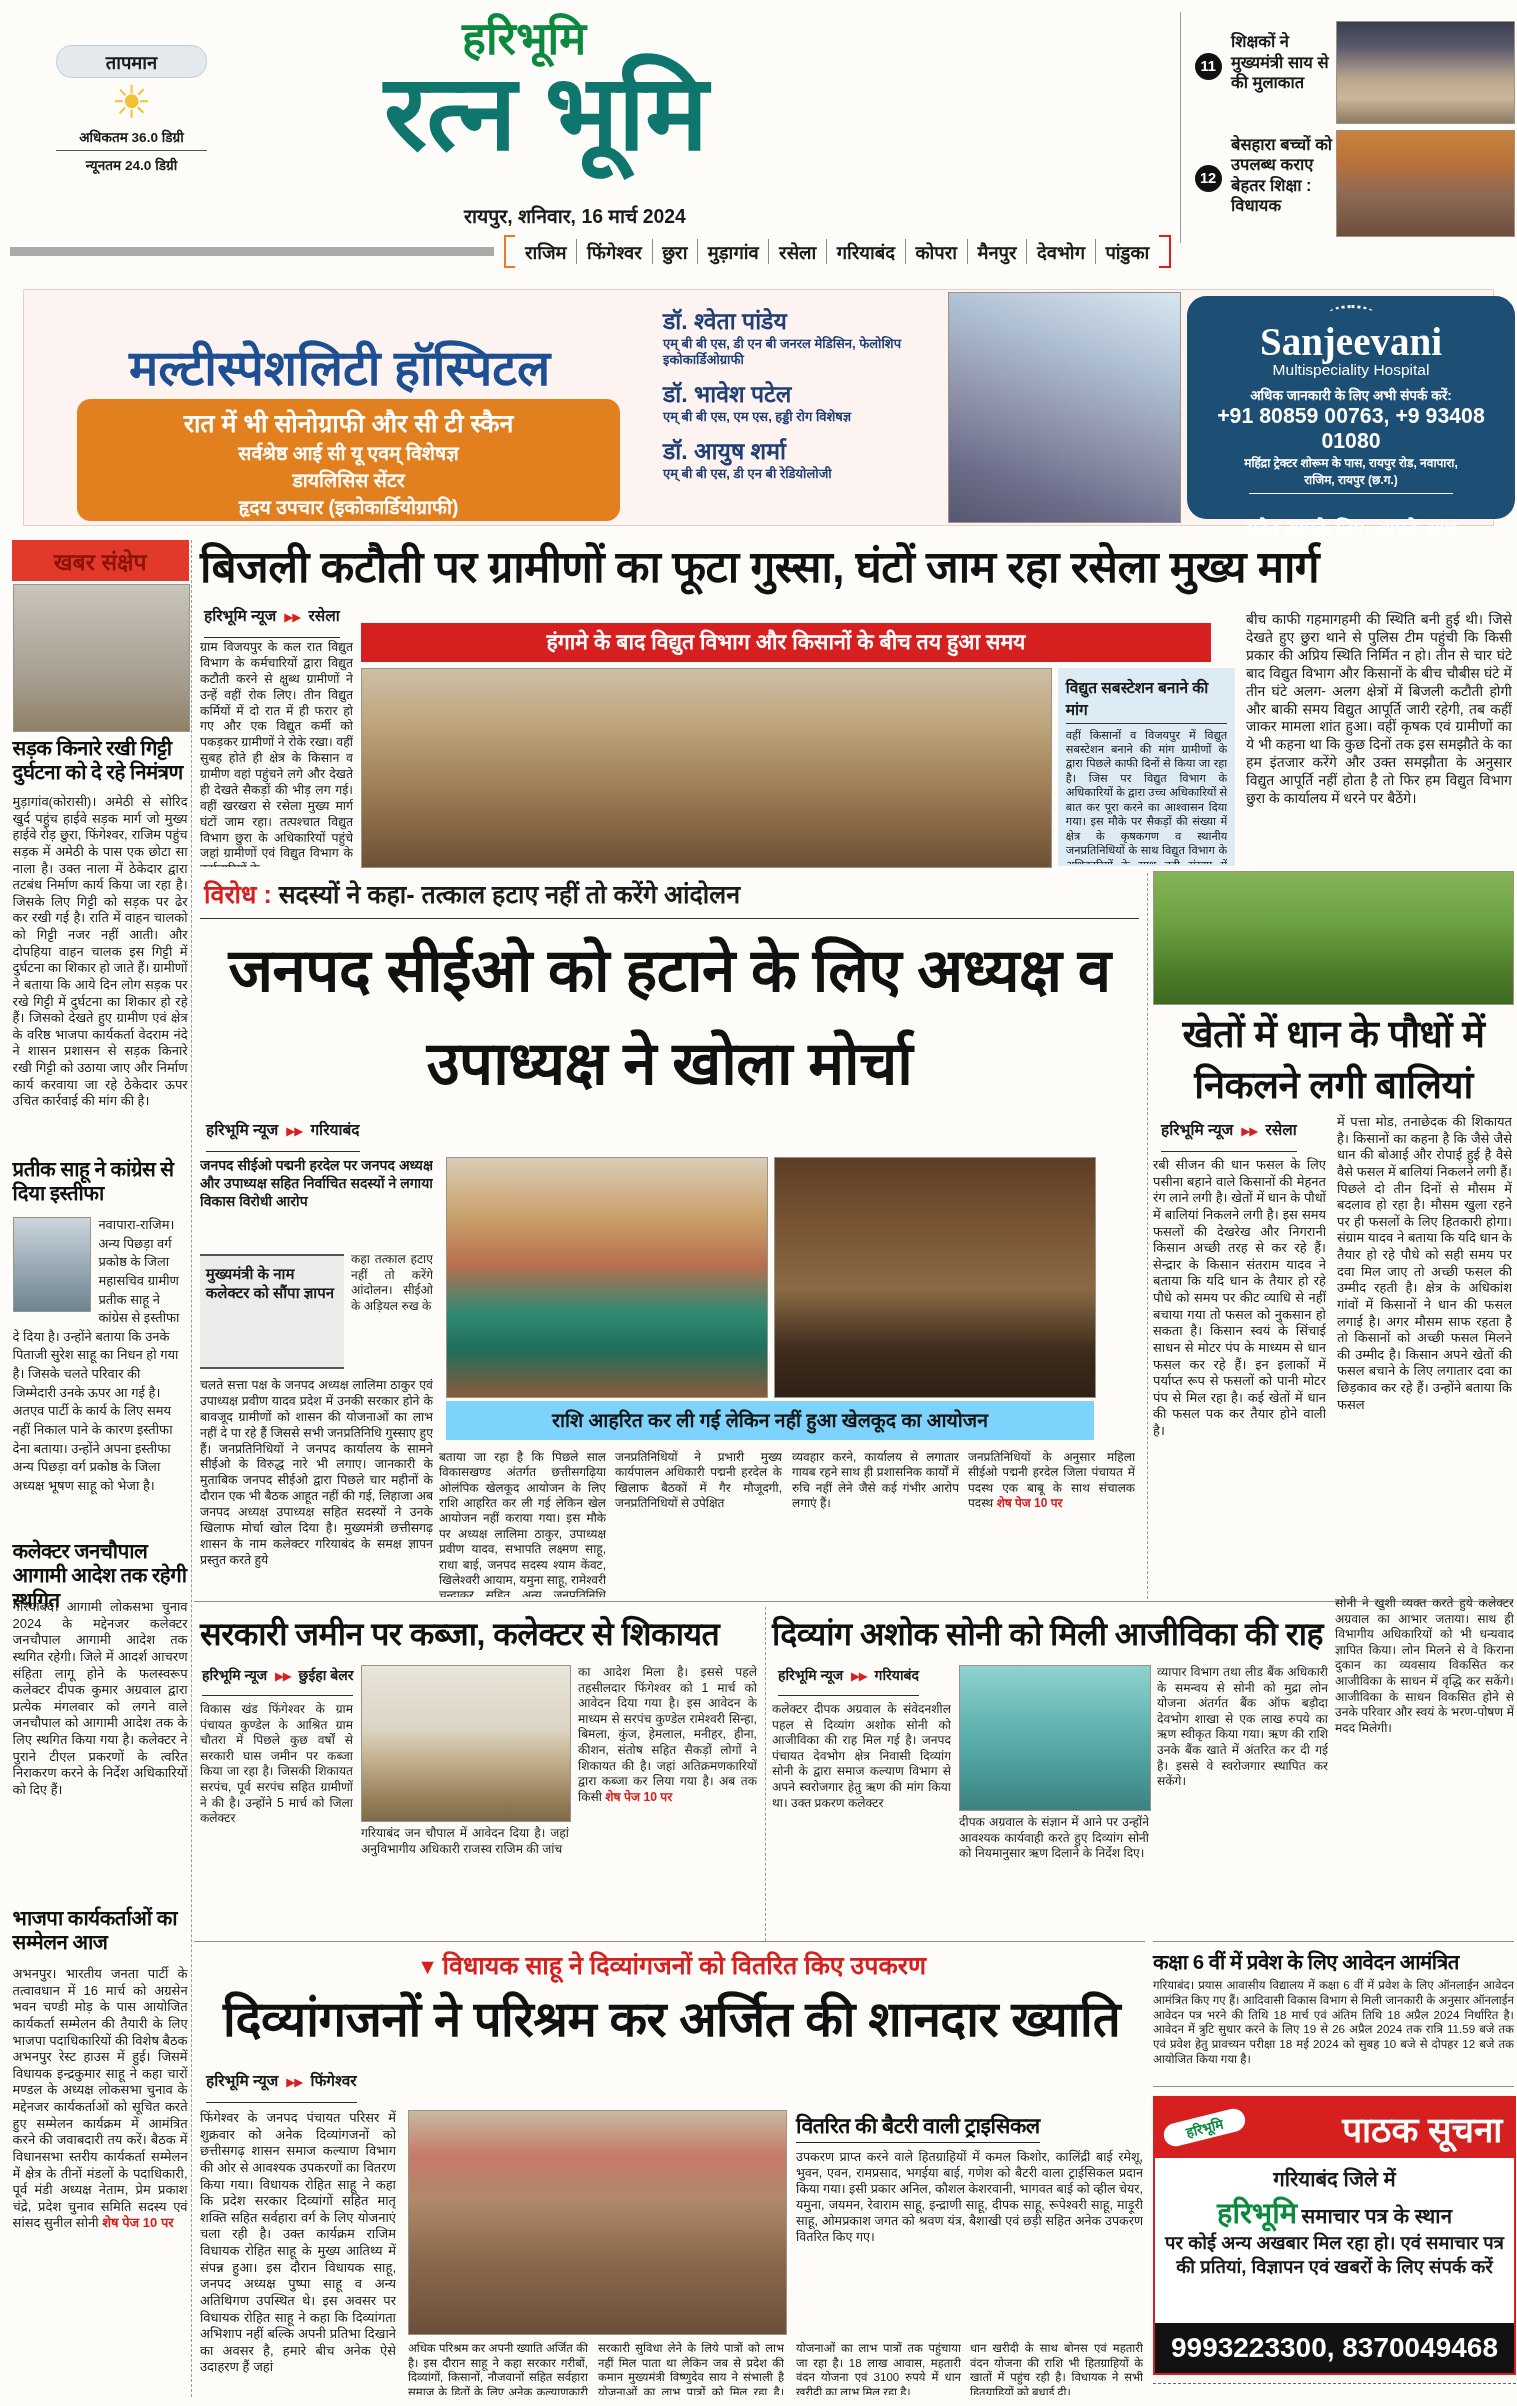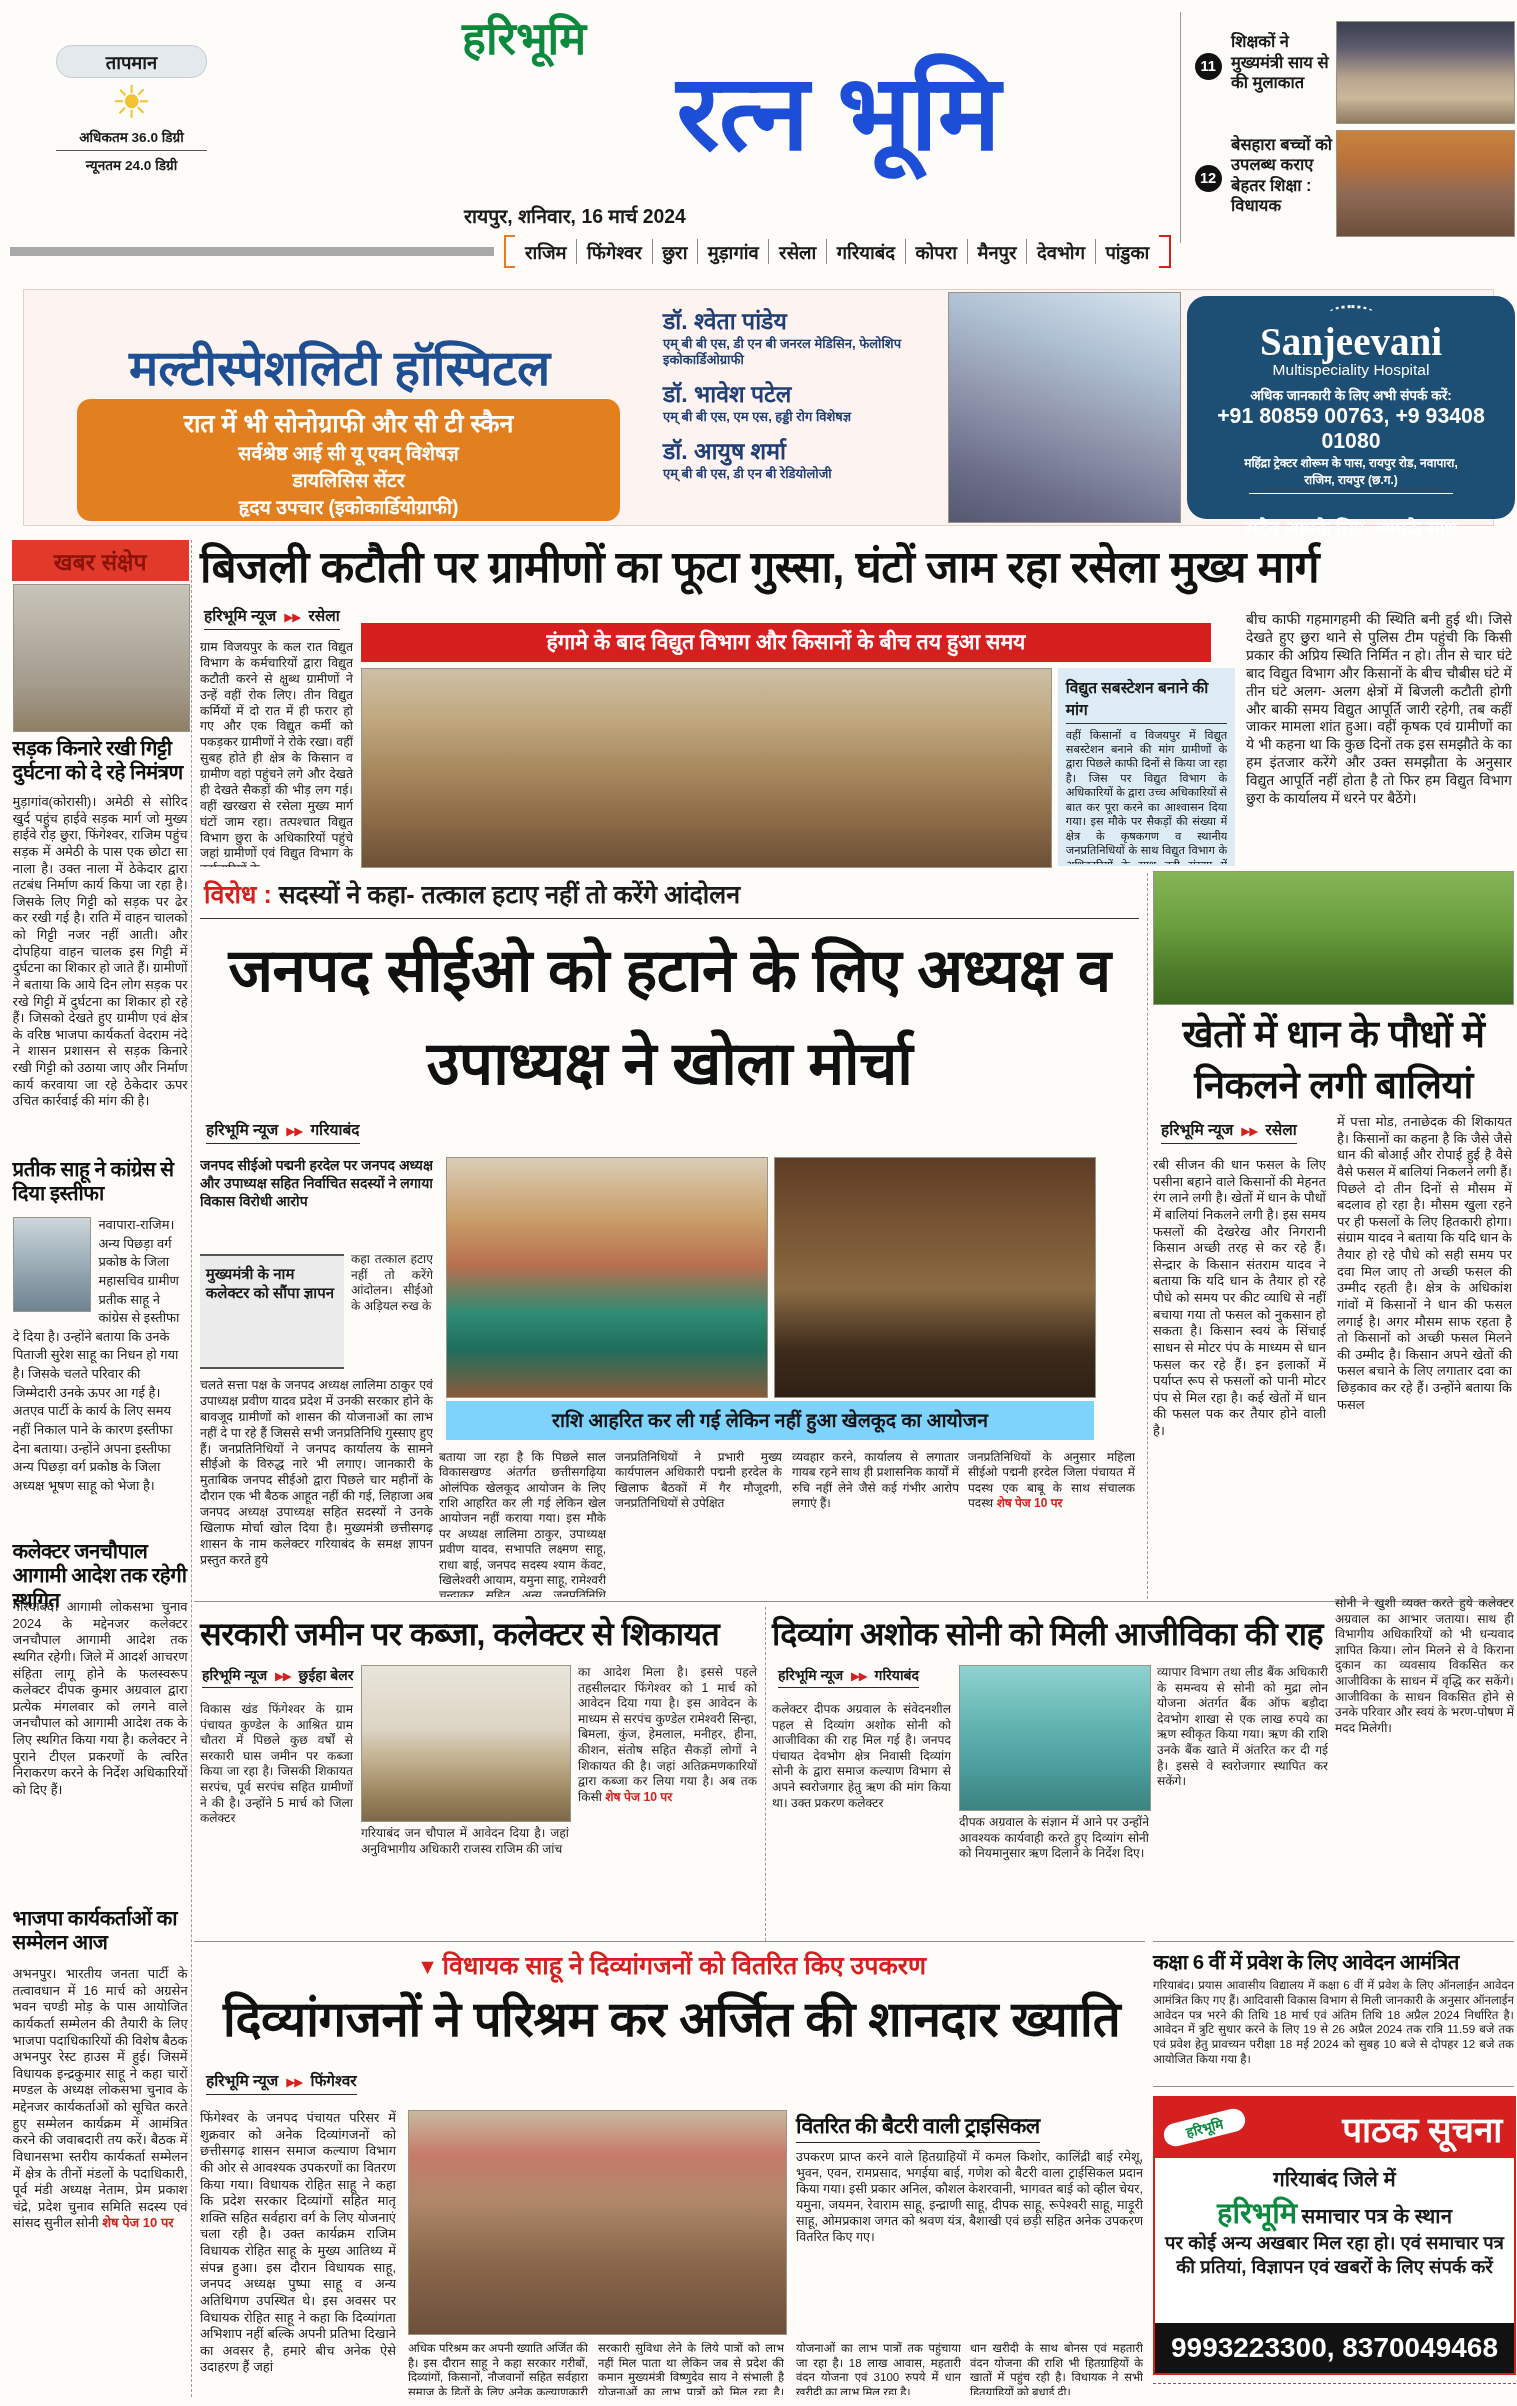--- a/index.html
+++ b/index.html
@@ -2,21 +2,21 @@
 <html><head>
 <meta charset="utf-8">
 <style>
   html,body{margin:0;padding:0;background:#ffffff;}
   #page{position:relative;width:1518px;height:2407px;background:#fdfcf9;overflow:hidden;
         font-family:"Liberation Sans","DejaVu Sans",sans-serif;color:#1a1a1a;}
   .abs{position:absolute;}
   .just{text-align:justify;overflow:hidden;line-height:1.28;}
   .ph{position:absolute;border:1px solid #9a938a;}
   .hl{font-weight:800;color:#111;letter-spacing:-0.5px;}
-  .byline{font-weight:700;font-size:15.5px;border-bottom:1.9px solid #2b2b2b;padding-bottom:3px;white-space:nowrap;}
+  .byline{font-weight:700;font-size:15.5px;border-bottom:1.9px solid #2b2b2b;padding-bottom:11px;white-space:nowrap;}
   .arr{color:#d6201f;font-size:11.6px;letter-spacing:-1px;padding:0 3.9px;}
   .more{color:#d6201f;font-weight:700;}
   .rule{position:absolute;border-top:1px solid #8d8d8d;}
   .vdash{position:absolute;border-left:1px dashed #9a9a9a;}
   .redstrip{background:#d6201f;color:#fff;font-weight:800;text-align:center;}
   .bluebox{background:#dcebf4;}
   .graycap{background:#7dd3fc;color:#161616;font-weight:800;text-align:center;}
   .badge{width:27px;height:27px;border-radius:50%;background:#111;color:#fff;font-weight:800;
          font-size:14.6px;display:flex;align-items:center;justify-content:center;}
   .navitem{font-weight:800;font-size:18.4px;padding:0 9.7px;}
@@ -34,21 +34,21 @@
 <div id="page">
 
   <div class="abs" style="left:56px;top:45px;width:151px;text-align:center;">
     <div style="background:#e4e9ee;border:1px solid #c3ccd4;border-radius:15.5px;font-weight:800;font-size:18.4px;padding:2.9px 0;">तापमान</div>
     <div style="font-size:45px;color:#f2c233;line-height:1.1;">☀</div>
     <div style="font-weight:700;font-size:13.6px;border-bottom:1px solid #555;padding-bottom:3.9px;">अधिकतम 36.0 डिग्री</div>
     <div style="font-weight:700;font-size:13.6px;padding-top:3.9px;">न्यूनतम 24.0 डिग्री</div>
   </div>
 
   <div class="abs" style="left:462px;top:5.8px;font-weight:800;font-size:45px;color:#0b8a3e;">हरिभूमि</div>
-  <div class="abs hl" style="left:369px;top:39px;width:631px;text-align:right;font-size:105px;color:#1d4ed8;line-height:1.4;">रत्न भूमि</div>
+  <div class="abs hl" style="left:384px;top:39px;width:631px;text-align:left;font-size:105px;color:#0f766e;line-height:1.4;">रत्न भूमि</div>
   <div class="abs" style="left:464px;top:202px;font-weight:700;font-size:19.4px;">रायपुर, शनिवार, 16 मार्च 2024</div>
 
   <div class="abs" style="left:9.7px;top:235px;width:1161px;display:flex;align-items:center;">
     <div style="flex:1;height:8.7px;background:#a9a9a9;margin-right:9.7px;"></div>
     <div class="brk l"></div>
     <div style="display:flex;align-items:center;">
       <span class="navitem">राजिम</span>
       <span class="navitem">फिंगेश्वर</span>
       <span class="navitem">छुरा</span>
       <span class="navitem">मुड़ागांव</span>

